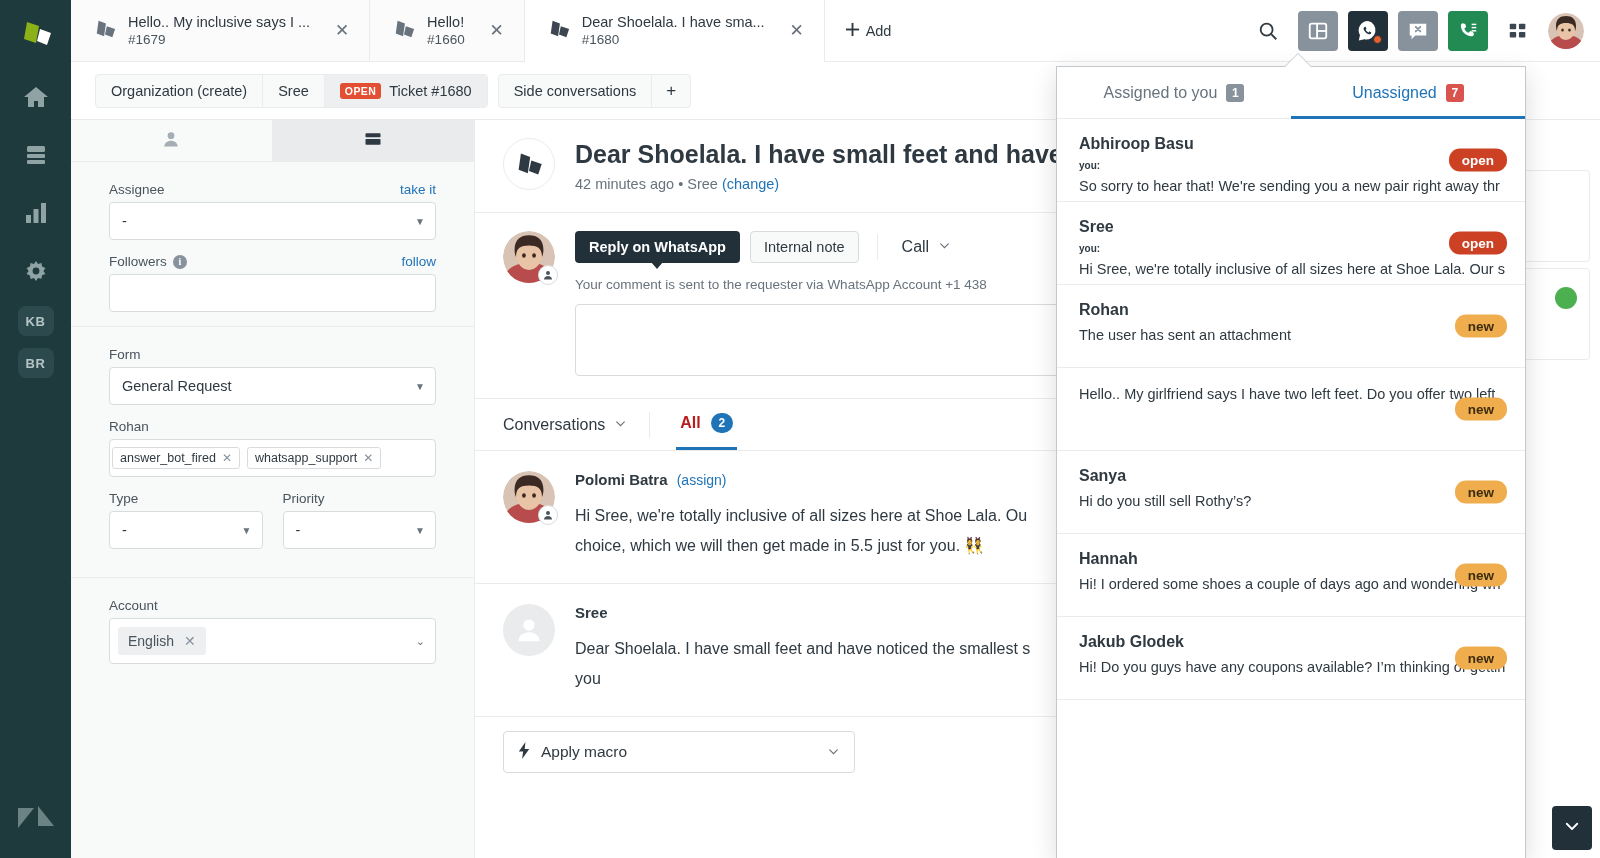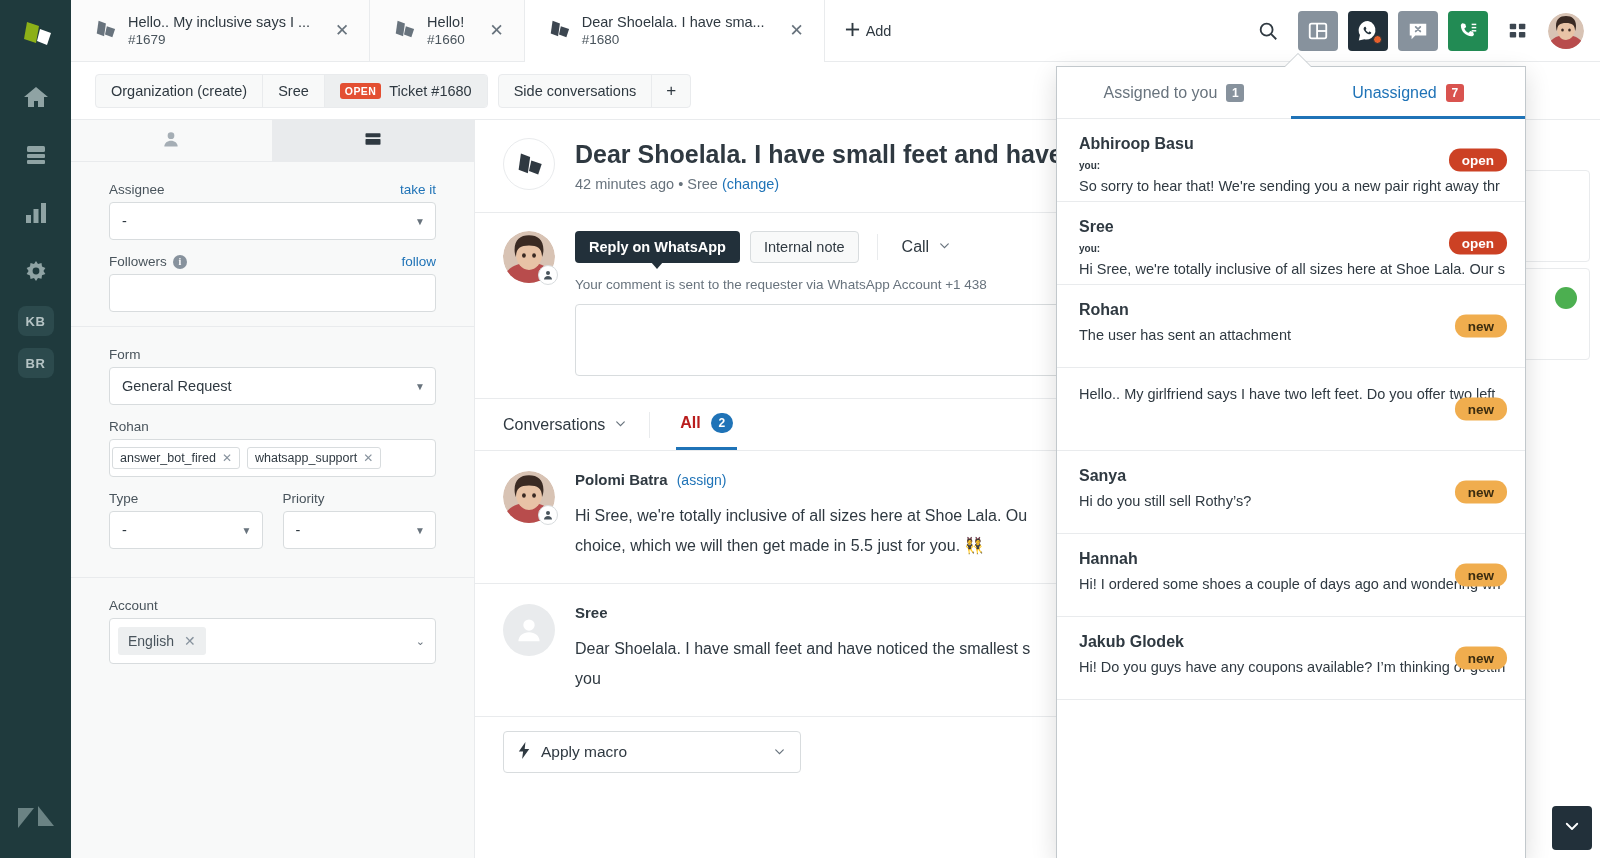--- a/index.html
+++ b/index.html
@@ -224,21 +224,21 @@
   .msg .body { flex: 1; min-width: 0; }
   .msg .who { font-size: 15px; font-weight: bold; color: #2f3941; }
   .msg .who a { font-size: 14px; font-weight: normal; color: #1f73b7; text-decoration: none; margin-left: 5px; cursor: pointer; }
   .msg .txt { margin-top: 13px; font-size: 16px; line-height: 30px; color: #2f3941; }
   .ghost-av {
     width: 52px; height: 52px; border-radius: 50%; background: #e9ebed; flex: 0 0 auto;
     display: flex; align-items: center; justify-content: center; color: #fff;
   }
   .macrobar { padding: 14px 24px 0 28px; }
   .macrobtn {
-    width: 298px; height: 42px; border: 1px solid #d8dcde; border-radius: 4px; background: #fff;
+    width: 352px; height: 42px; border: 1px solid #d8dcde; border-radius: 4px; background: #fff;
     display: flex; align-items: center; gap: 10px; padding: 0 14px; font-size: 15.5px; color: #2f3941; cursor: pointer;
   }
   .macrobtn .caret { margin-left: auto; color: #68737d; font-size: 11px; }
 
   
   .rightcol {
     position: absolute; right: 0; top: 120px; width: 230px; bottom: 0;
     background: #ffffff; border-left: 1px solid #e9ebed;
   }
   .rc-tabstrip { height: 44px; display: flex; align-items: center; padding: 0 10px; }

